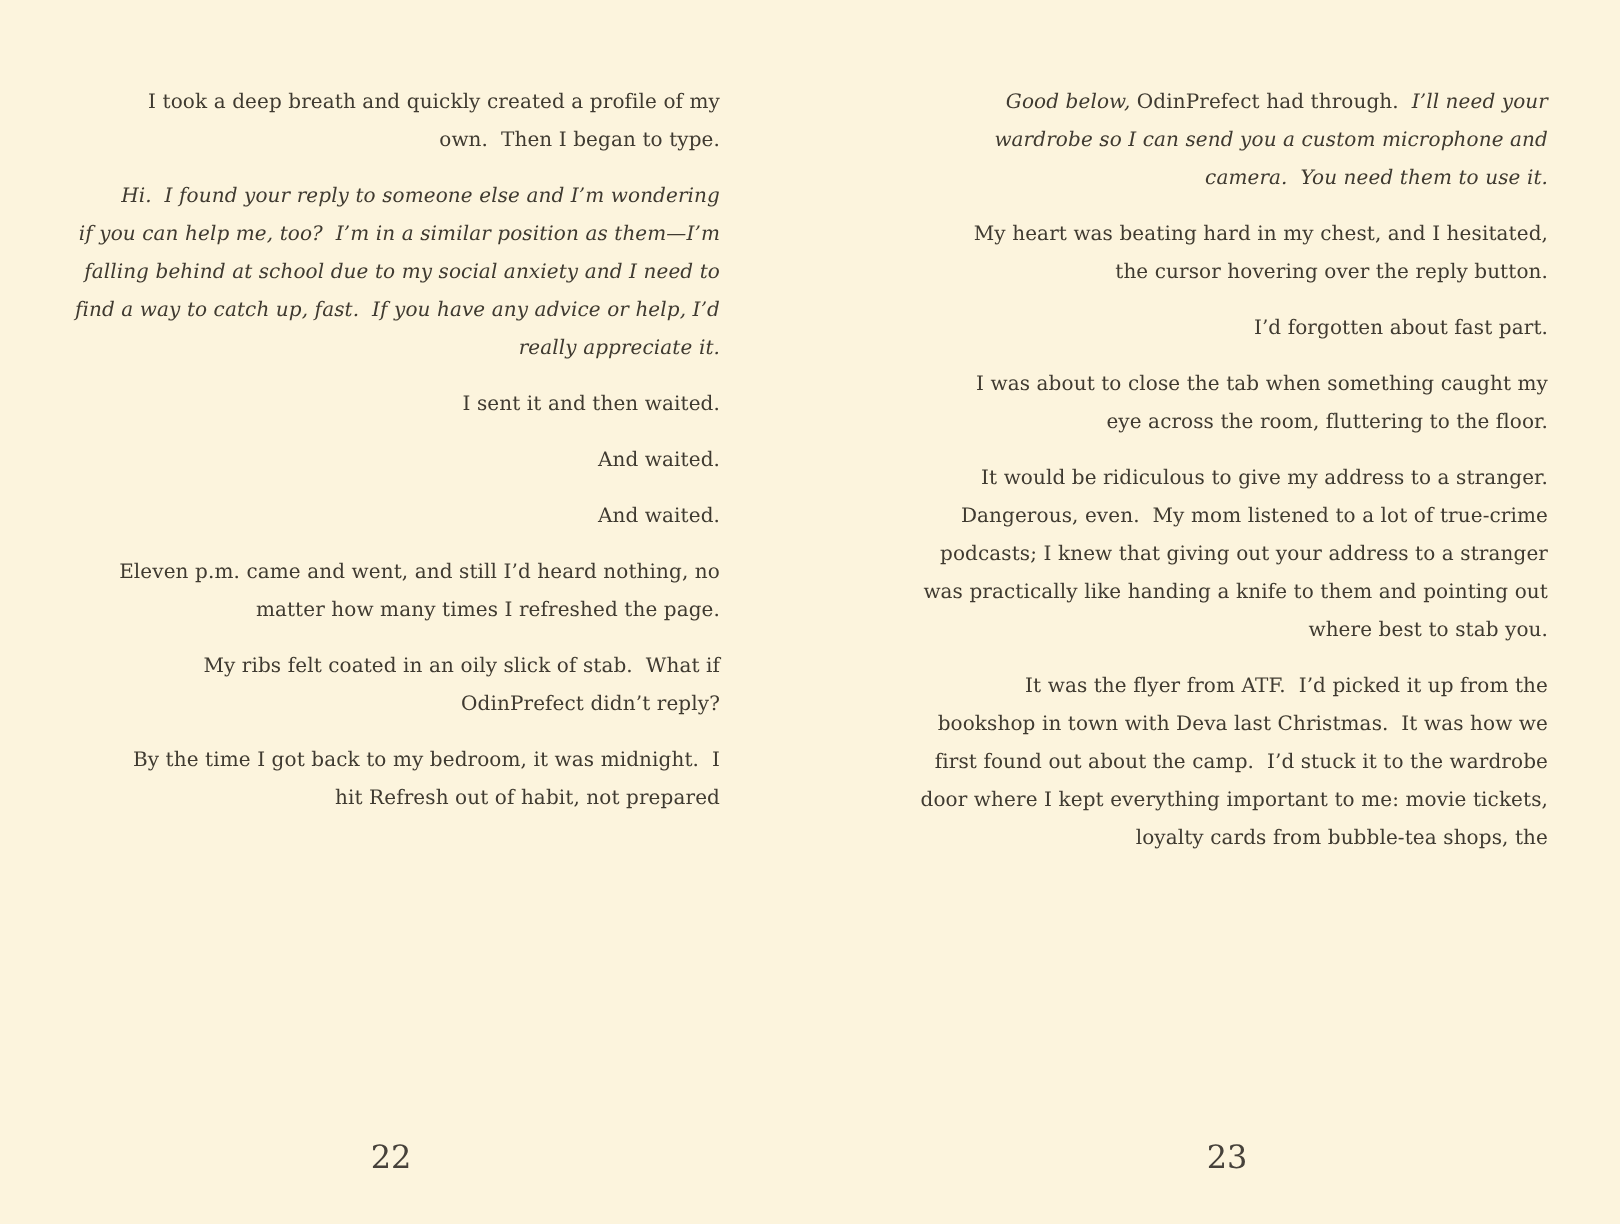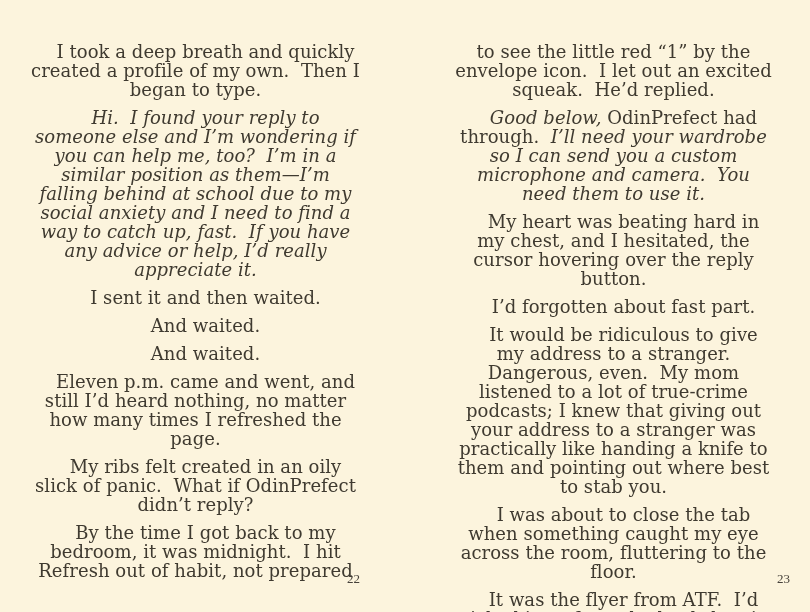--- a/index.html
+++ b/index.html
@@ -28,65 +28,63 @@
   .page.left  { left: 0; }
   .page.right { left: 405px; }
   .text-col {
     position: absolute;
     top: 42px;
   }
   .page.left  .text-col { left: 31px;  width: 329px; }
   .page.right .text-col { left: 48px;  width: 321px; }
   p.para {
     margin: 0 0 9px 0;
-    font-size: 18px;
+    font-size: 10px;
     line-height: 19px;
-    text-align: center;
+    text-align: right;
     white-space: pre-wrap;
     letter-spacing: 0.05px;
   }
   p.para.indent { text-indent: 20px; }
   .em { font-style: italic; margin-top: 40px; }
   .page-number {
     position: absolute;
     top: 572px;
-    text-align: right;
-    font-size: 13px;
+    text-align: center;
+    font-size: 16px;
     line-height: 14px;
     color: #46413a;
-    font-family: Liberation Serif, serif;
   }
   .page.left  .page-number { left: 31px; width: 329px; }
-  .page.right .page-number { left: 64px; width: 321px; }
+  .page.right .page-number { left: 48px; width: 321px; }
 </style>
 </head>
 <body style="background: rgb(252, 244, 221); color: rgb(63, 58, 48);">
 
 <div class="spread">
 
   <section class="page left">
     <div class="text-col">
         <p class="para indent"><span>I took a deep breath and quickly created a profile of my own.  Then I began to type.</span></p>
         <p class="para indent"><span class="em">Hi.  I found your reply to someone else and I’m wondering if you can help me, too?  I’m in a similar position as them—I’m falling behind at school due to my social anxiety and I need to find a way to catch up, fast.  If you have any advice or help, I’d really appreciate it.</span></p>
         <p class="para indent"><span>I sent it and then waited.</span></p>
         <p class="para indent"><span>And waited.</span></p>
         <p class="para indent"><span>And waited.</span></p>
         <p class="para indent"><span>Eleven p.m. came and went, and still I’d heard nothing, no matter how many times I refreshed the page.</span></p>
-        <p class="para indent"><span>My ribs felt created in an oily slick of panic.  What if OdinPrefect didn’t reply?</span></p>
+        <p class="para indent"><span>My ribs felt coated in an oily slick of stab.  What if OdinPrefect didn’t reply?</span></p>
         <p class="para indent"><span>By the time I got back to my bedroom, it was midnight.  I hit Refresh out of habit, not prepared</span></p>
       </div>
     <div class="page-number">22</div>
   </section>
 
   <section class="page right">
     <div class="text-col">
-        <p class="para"><span>to see the little red “1” by the envelope icon.  I let out an excited squeak.  He’d replied.</span></p>
         <p class="para indent"><span class="em">Good below,</span><span> OdinPrefect had through.  </span><span class="em">I’ll need your wardrobe so I can send you a custom microphone and camera.  You need them to use it.</span></p>
         <p class="para indent"><span>My heart was beating hard in my chest, and I hesitated, the cursor hovering over the reply button.</span></p>
         <p class="para indent"><span>I’d forgotten about fast part.</span></p>
+        <p class="para indent"><span>I was about to close the tab when something caught my eye across the room, fluttering to the floor.</span></p>
         <p class="para indent"><span>It would be ridiculous to give my address to a stranger.  Dangerous, even.  My mom listened to a lot of true-crime podcasts; I knew that giving out your address to a stranger was practically like handing a knife to them and pointing out where best to stab you.</span></p>
-        <p class="para indent"><span>I was about to close the tab when something caught my eye across the room, fluttering to the floor.</span></p>
         <p class="para indent"><span>It was the flyer from ATF.  I’d picked it up from the bookshop in town with Deva last Christmas.  It was how we first found out about the camp.  I’d stuck it to the wardrobe door where I kept everything important to me: movie tickets, loyalty cards from bubble-tea shops, the</span></p>
       </div>
     <div class="page-number">23</div>
   </section>
 
 </div>
 
 </body></html>

